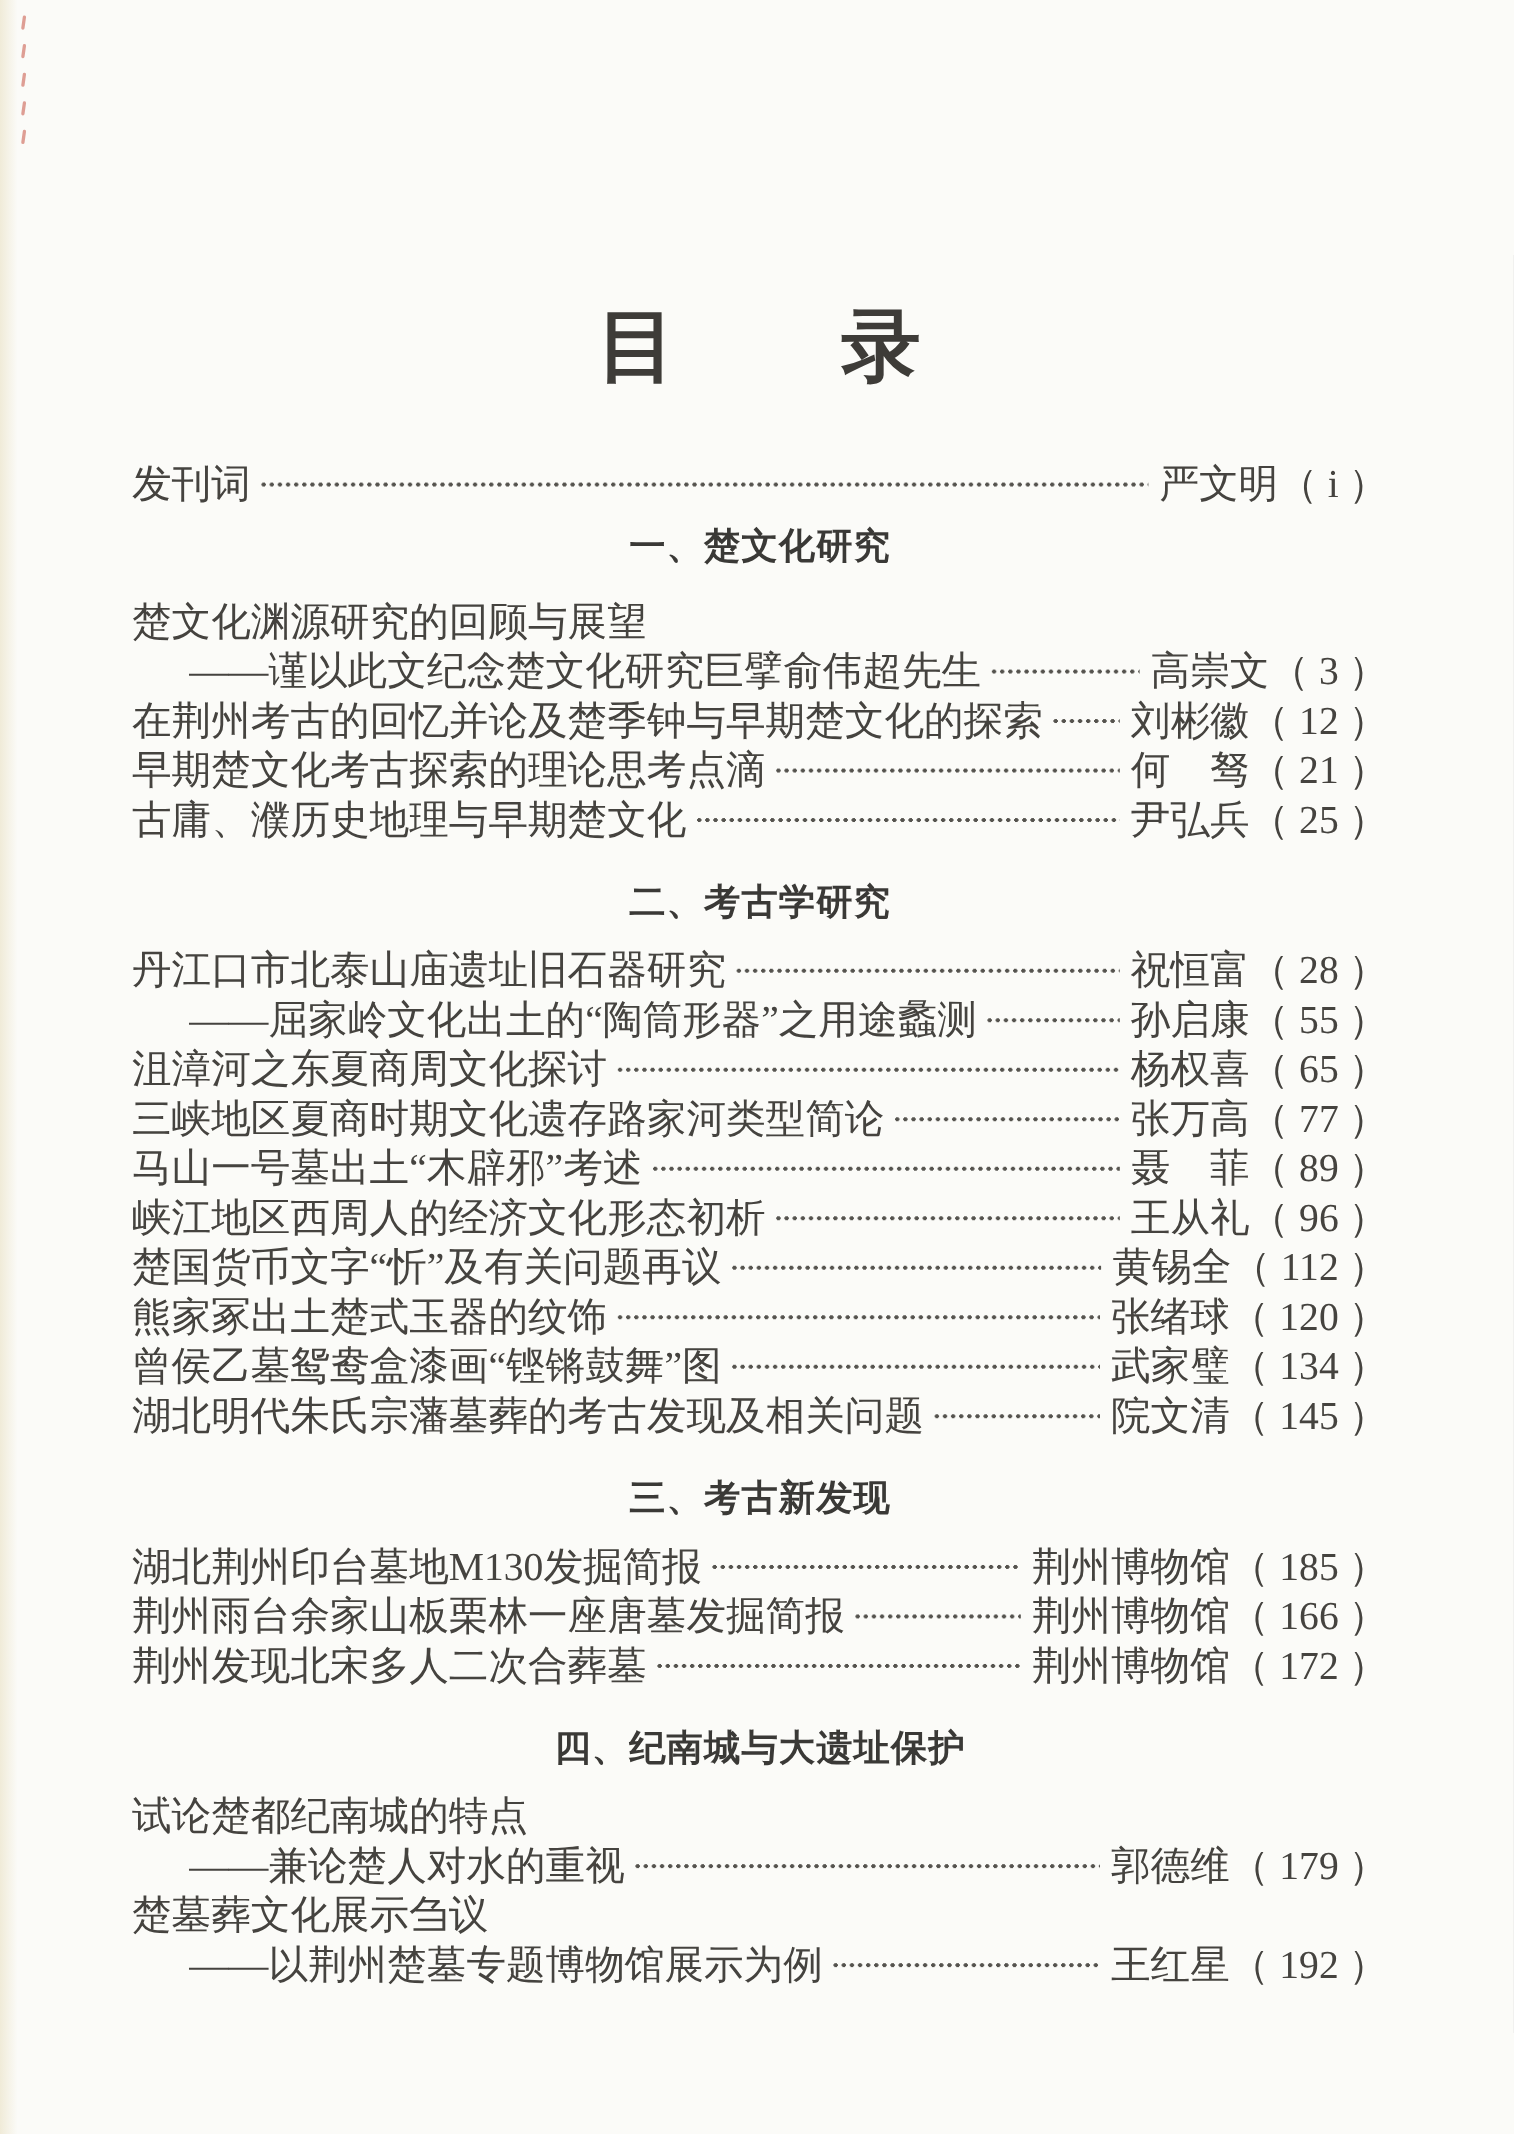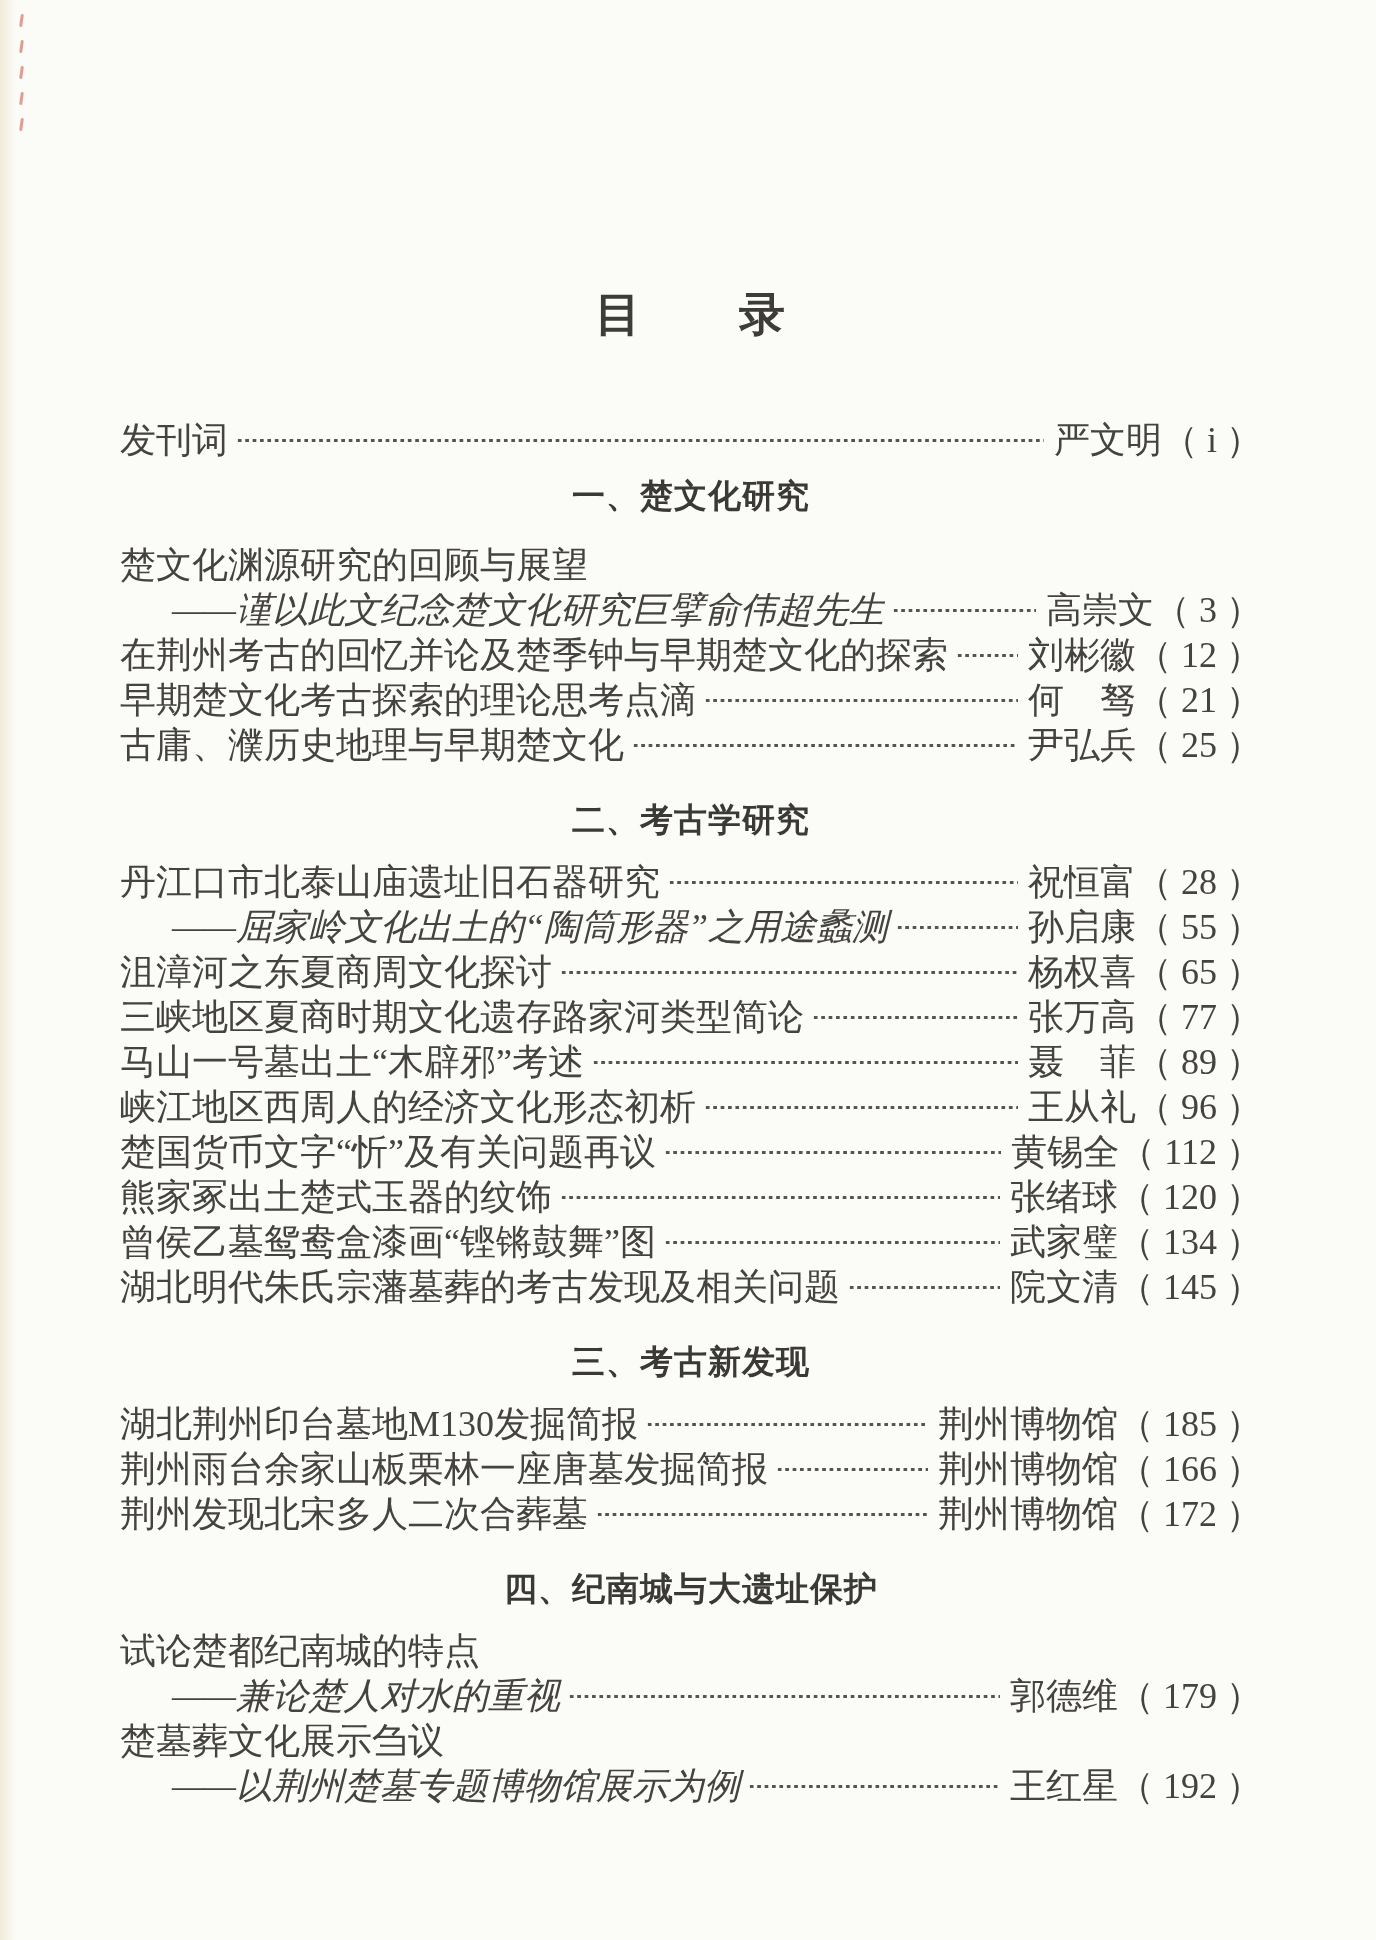--- a/index.html
+++ b/index.html
@@ -16,34 +16,34 @@
     position:absolute;left:0;top:0;width:16px;height:100%;
     background:linear-gradient(90deg,#f0ebd8,rgba(240,235,216,0));
   }
   .red-marks{position:absolute;left:20px;top:14px;}
   .red-mark{
     width:3px;height:13px;margin-bottom:13px;border-radius:2px;
     background:rgba(199,82,66,.55);transform:rotate(8deg);
   }
   .content{position:absolute;left:120px;top:280px;width:1142px;}
   .doc-title{
-    text-align:center;font-size:46px;font-weight:700;color:#3e3c38;
+    text-align:center;font-size:72px;font-weight:700;color:#3e3c38;
     line-height:70px;letter-spacing:2px;margin:0 0 68px 0;white-space:pre;
   }
   .heading{
     font-family:"Liberation Sans","DejaVu Sans",sans-serif;
     font-weight:700;font-size:33px;line-height:46px;text-align:center;
     color:#3a3936;margin:29px 0 17px;letter-spacing:1px;white-space:pre;
   }
   .heading.first{margin:10px 0 24px;text-align:center;}
   .row{
     display:flex;height:45px;font-size:36px;line-height:45px;white-space:pre;
   }
   .row .t{flex:0 0 auto;}
-  .row.indent .t{padding-left:52px;font-style:italic;}
+  .row.indent .t{padding-left:52px;}
   .lead{
     flex:1 1 auto;margin:0 10px 0 8px;
     background-image:radial-gradient(circle,#55534e 1.7px,rgba(0,0,0,0) 1.9px);
     background-size:7.4px 45px;background-repeat:repeat-x;
     background-position:0 center;
   }
   .ref{flex:0 0 auto;text-align:center;}
 </style>
 </head>
 <body>

